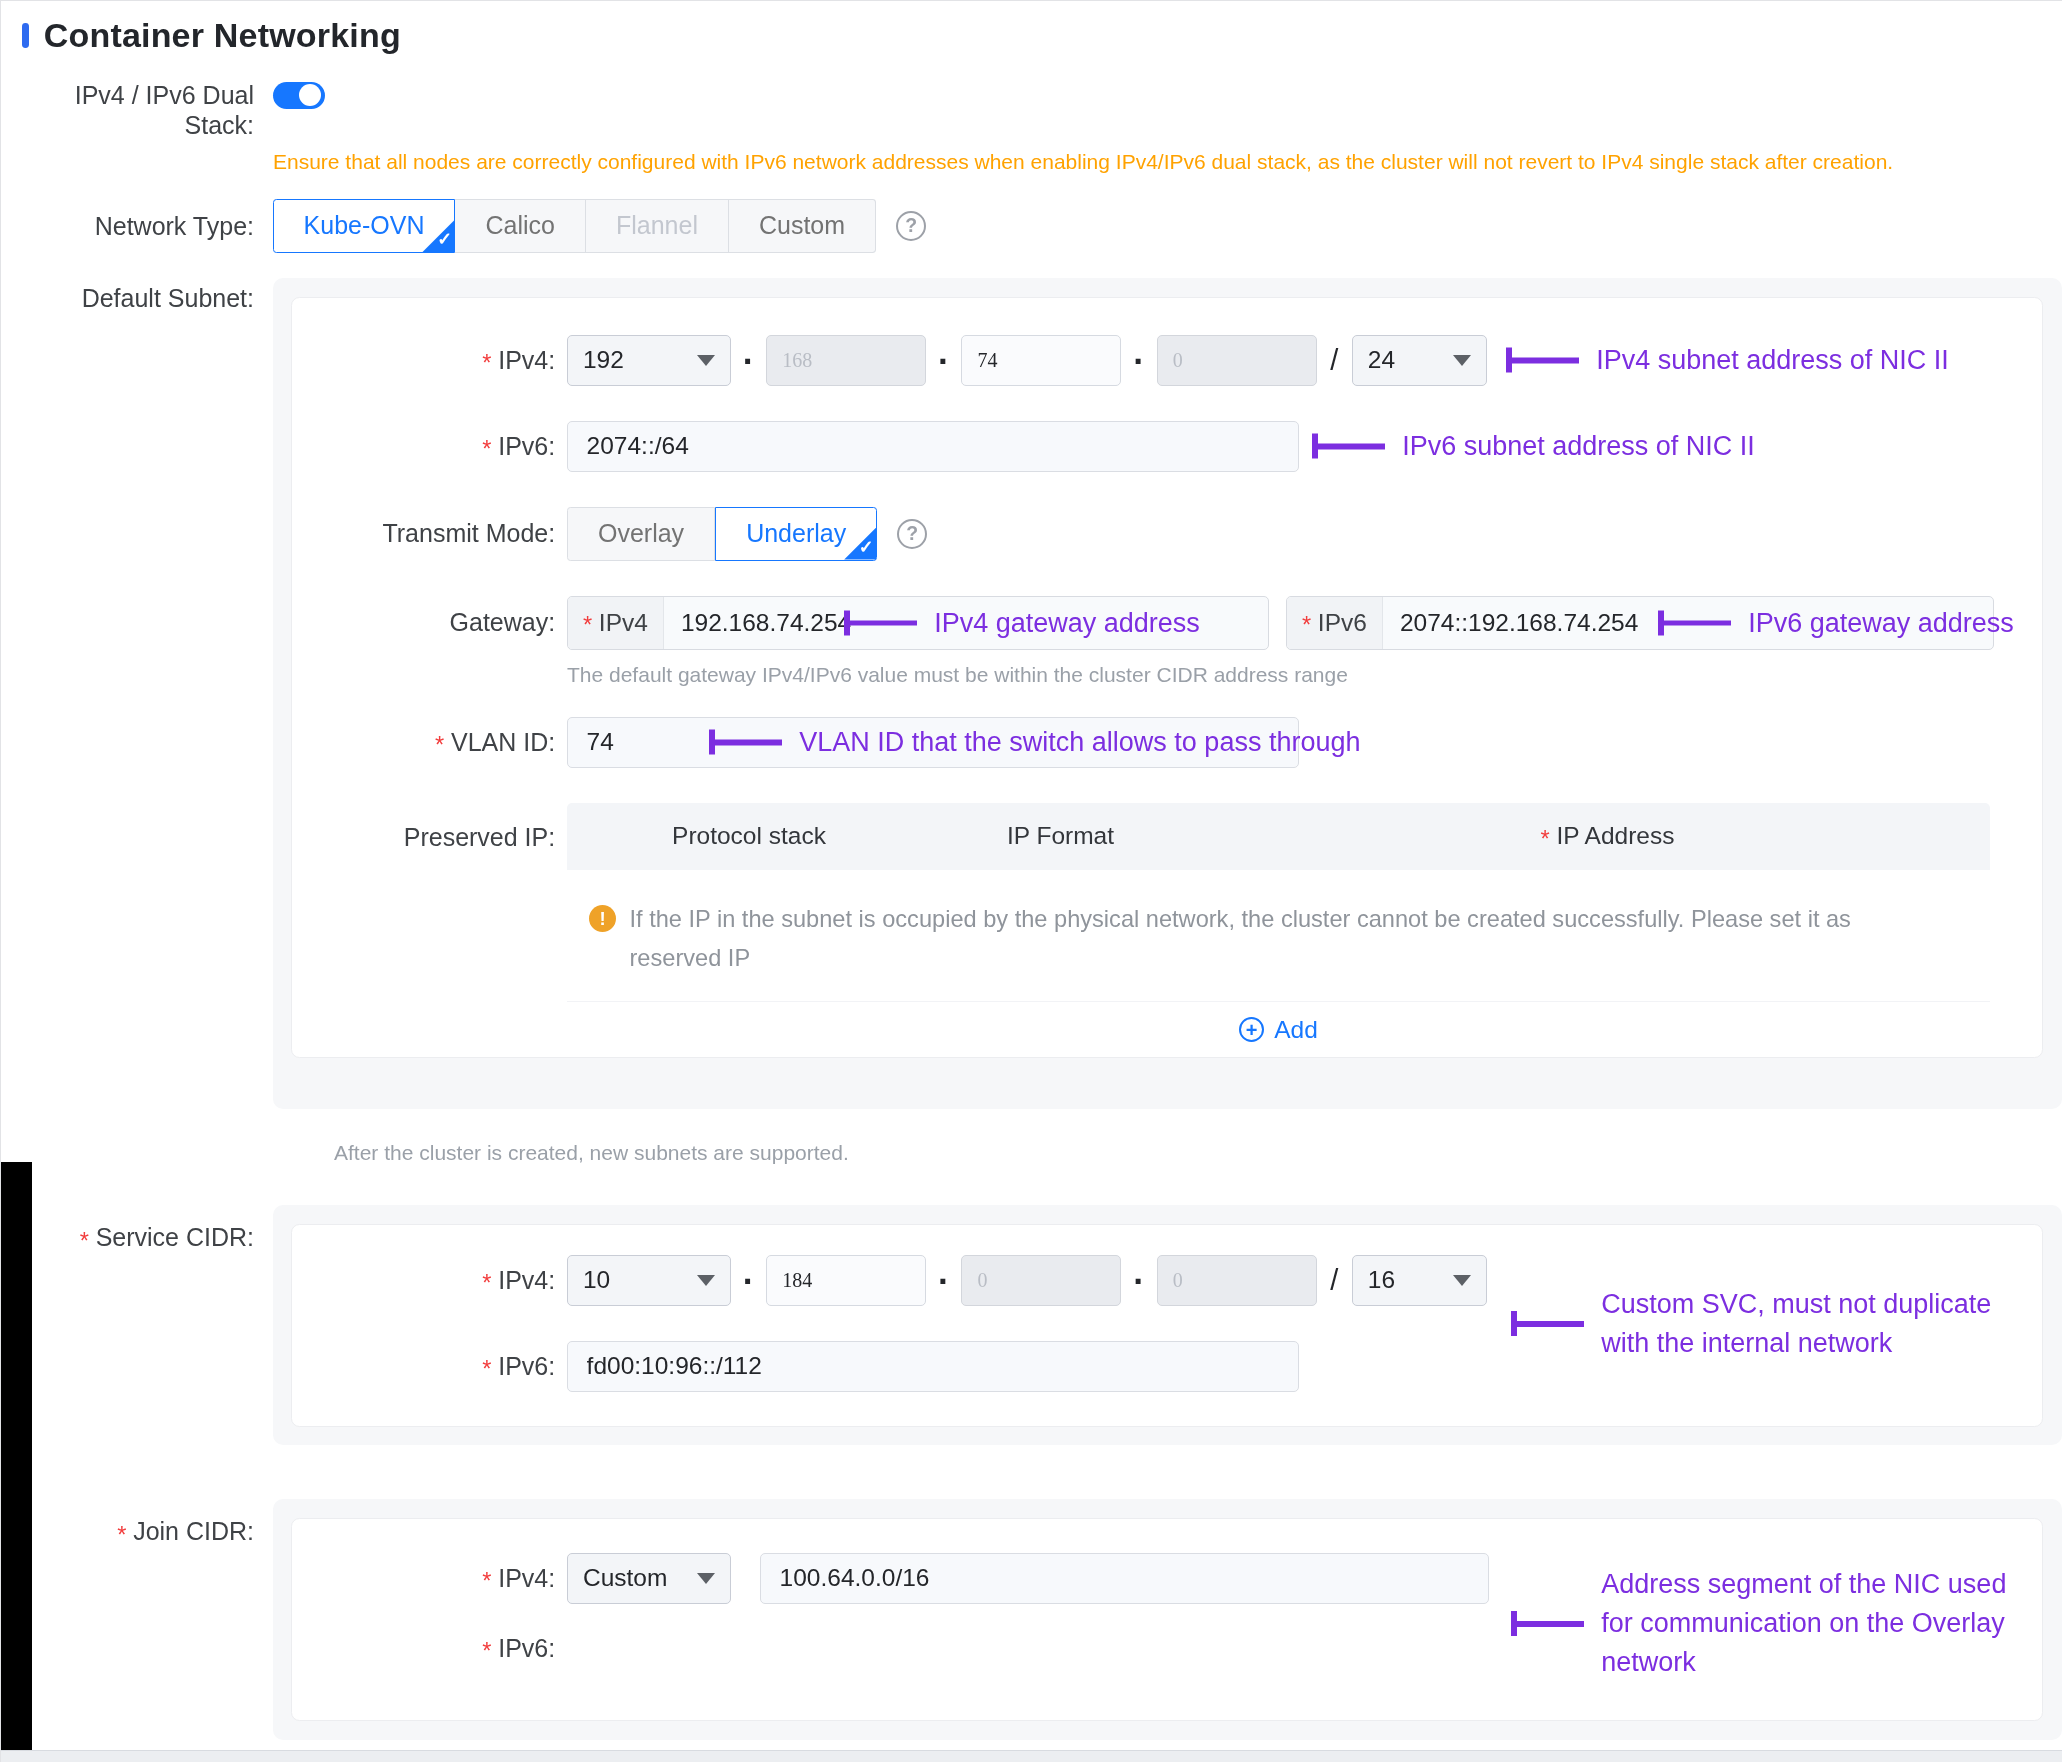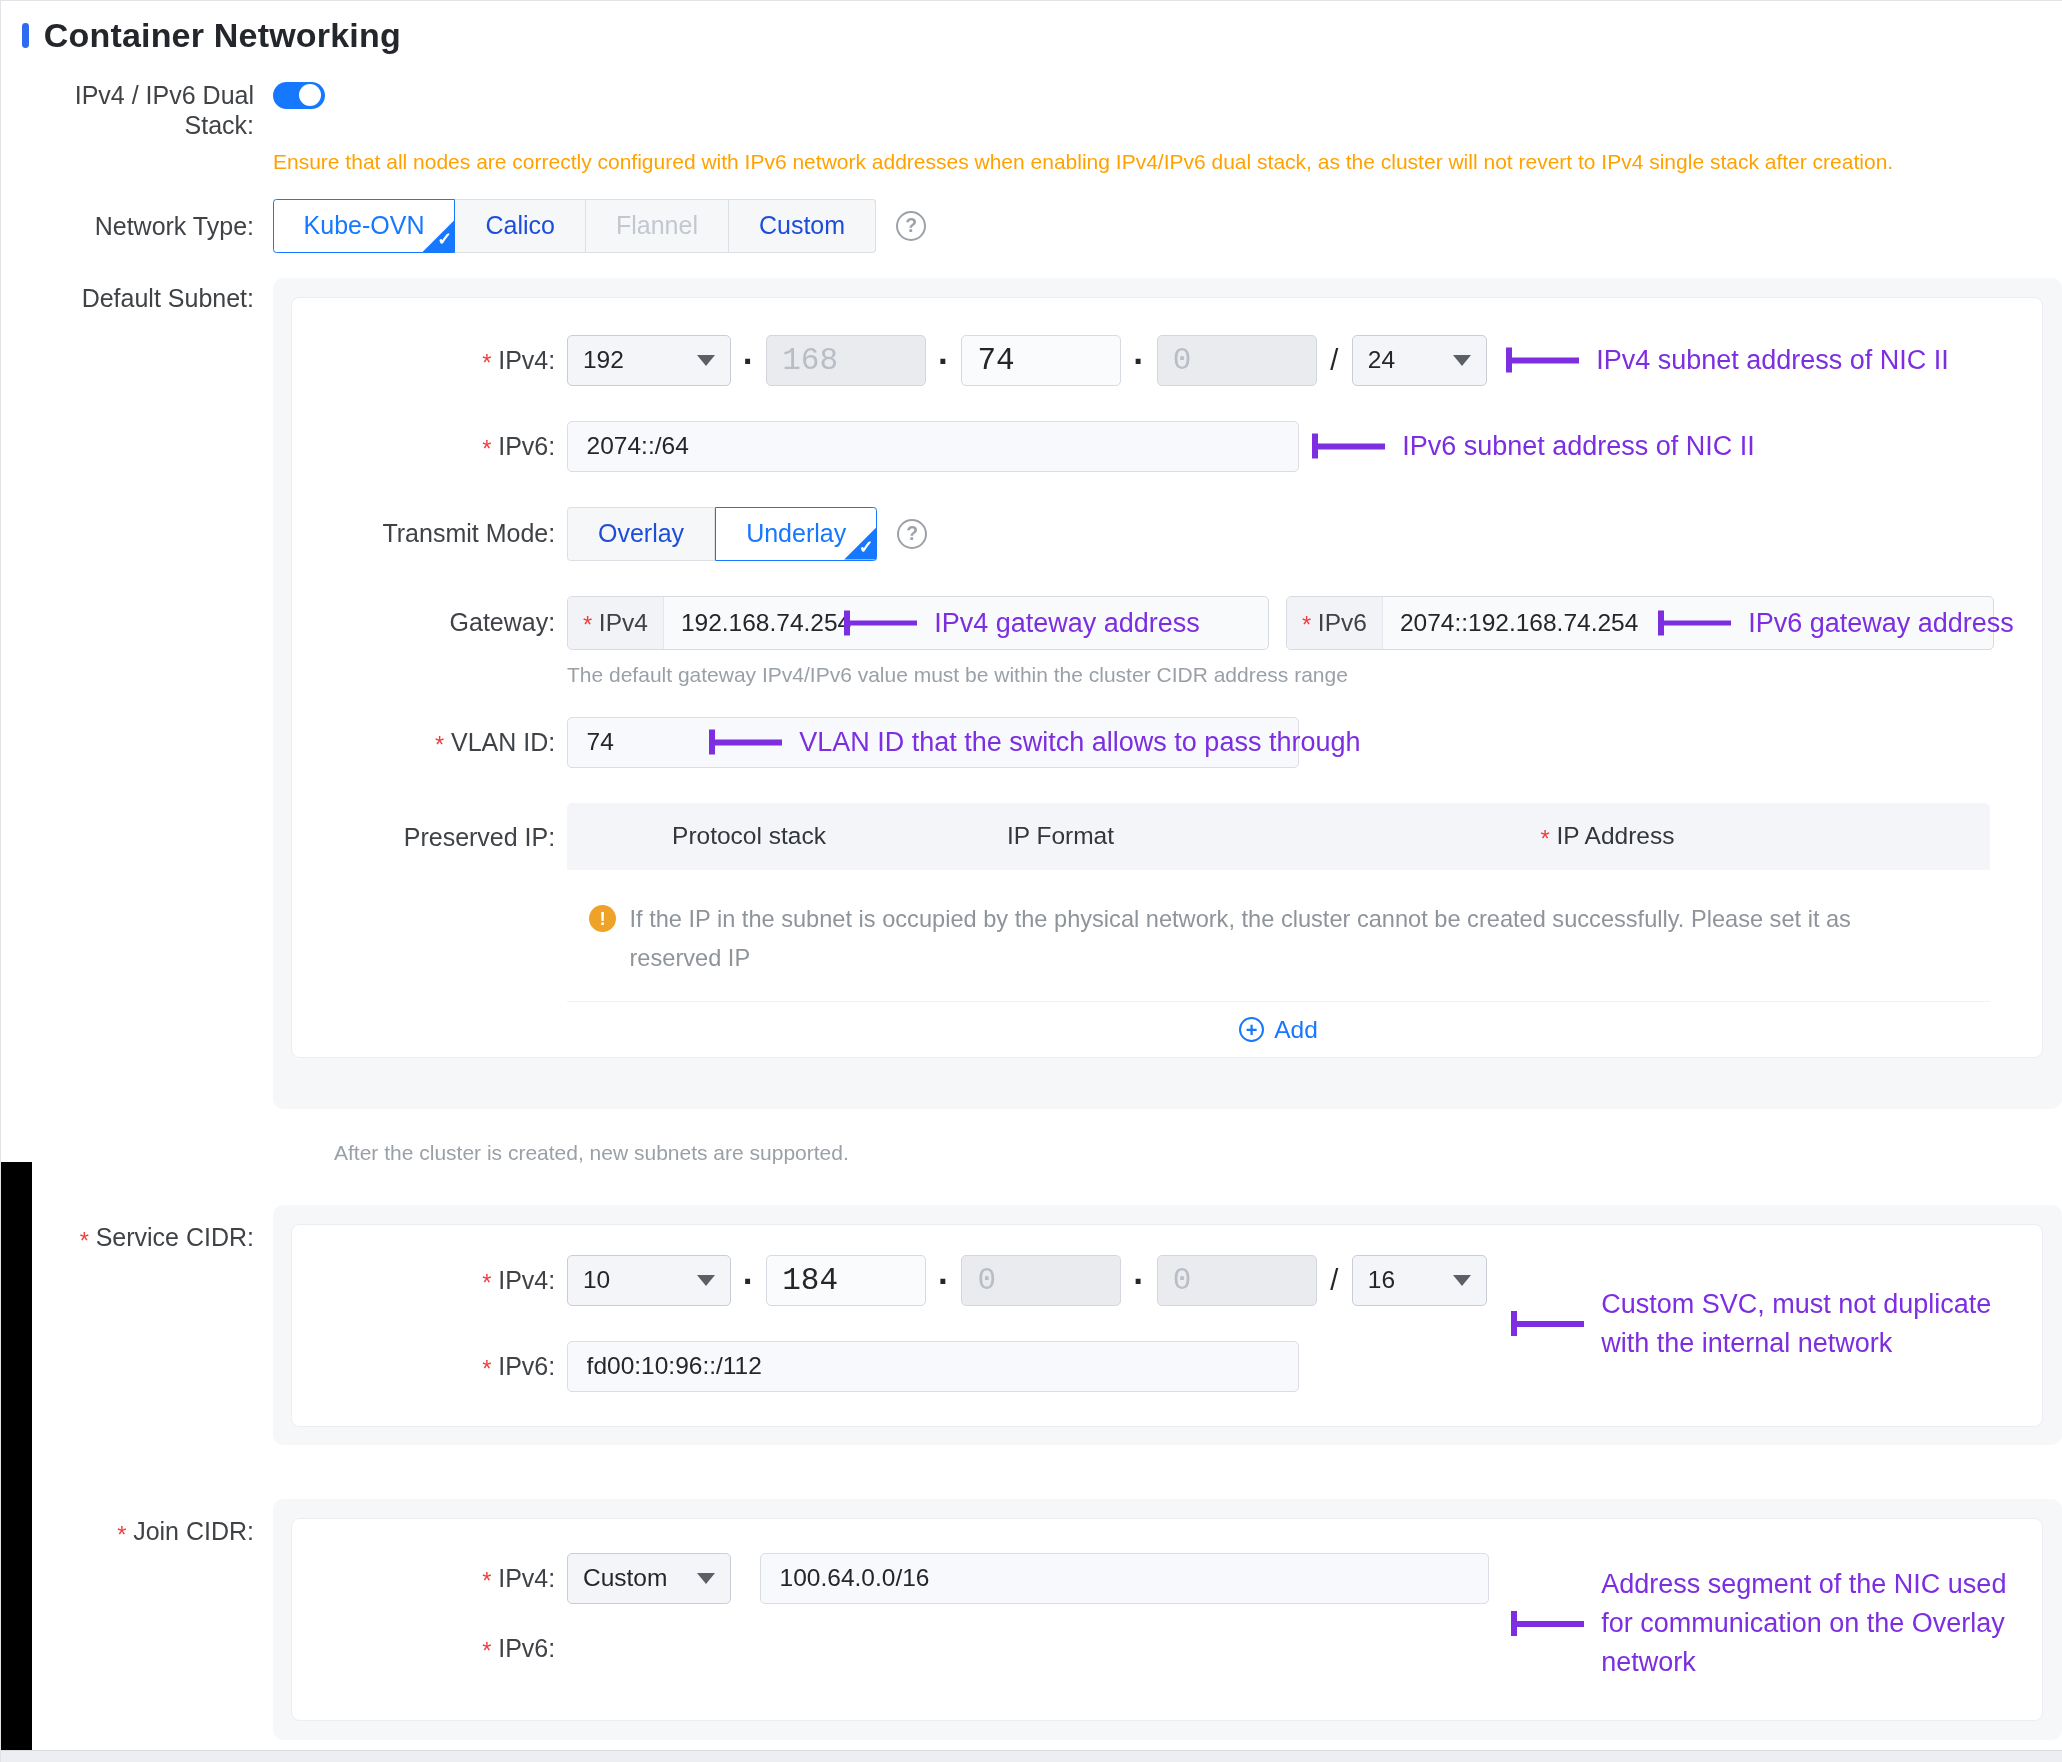--- a/index.html
+++ b/index.html
@@ -26,21 +26,21 @@
   .toggle::after { content:''; position:absolute; top:2.5px; right:3.4px; width:22px; height:22px; border-radius:50%; background:#fff; }
 
   .orange-hint { margin:8.4px 0 0 272px; font-size:21px; color:#ffa200; line-height:27px; }
 
   
   .row-nettype { margin-top:23.6px; }
   .row-nettype .row-label { padding-top:11.8px; }
   .seg-wrap { display:flex; align-items:center; }
   .seg { display:inline-flex; }
   .seg-btn { position:relative; height:54px; padding:0 30px; display:flex; align-items:center;
-    font-size:25px; color:#1d4ed8; background:#f6f7f9; border:1.7px solid #dcdfe4; border-left-width:0; cursor:pointer; }
+    font-size:25px; color:#737373; background:#f6f7f9; border:1.7px solid #dcdfe4; border-left-width:0; cursor:pointer; }
   .seg-btn:first-child { border-left-width:1.7px; border-radius:3.4px 0 0 3.4px; }
   .seg-btn:last-child { border-radius:0 3.4px 3.4px 0; }
   .seg-btn.selected { background:#fff; border:1.7px solid #1677ff; color:#1677ff; z-index:1; }
   .seg-btn.disabled { color:#c3c7cf; cursor:not-allowed; }
   .corner-check { display:none; }
   .seg-btn.selected .corner-check { display:flex; position:absolute; right:0; bottom:0; width:32px; height:32px;
     background:#1677ff; clip-path:polygon(100% 0, 100% 100%, 0 100%);
     align-items:flex-end; justify-content:flex-end; color:#fff; font-size:17.7px; font-weight:700; padding:0 2.5px 1.7px 0; }
   .help-icon { width:30px; height:30px; border-radius:50%; border:2.5px solid #9da1a8; color:#9da1a8;
     font-size:19.4px; font-weight:700; display:flex; align-items:center; justify-content:center; margin-left:20px; cursor:pointer; flex-shrink:0; }
@@ -56,21 +56,21 @@
   .inner-row { display:flex; align-items:center; margin-bottom:35px; position:relative; }
   .inner-label { width:263px; flex-shrink:0; text-align:right; font-size:25px; color:#3f4246; }
   .inner-content { margin-left:11.8px; display:flex; align-items:center; }
 
   
   .ip-select { width:164px; height:51px; background:#f3f5f8; border:1.7px solid #c9cdd6; border-radius:5px;
     display:flex; align-items:center; justify-content:space-between; padding:0 15px; font-size:24.5px; color:#24262a; cursor:pointer; }
   .ip-select.small { width:135px; }
   .sel-arrow { width:0; height:0; border-left:9.3px solid transparent; border-right:9.3px solid transparent; border-top:11.8px solid #5c6066; }
   .ip-input { width:160px; height:51px; background:#fafbfd; border:1.7px solid #d6dae1; border-radius:5px;
-    font-size:31px; color:#24262a; padding:0 15px; font-family:Liberation Mono, monospace; }
+    font-size:20px; color:#24262a; padding:0 15px; font-family:Liberation Serif, serif; }
   .ip-input.disabled { background:#e9ebef; color:#b9bdc5; border-color:#d3d6dc; }
   .wide-input { width:732px; height:51px; background:#f7f9fc; border:1.7px solid #dadde3; border-radius:5px;
     font-size:24.5px; color:#24262a; padding:0 18.6px; font-family:"Liberation Sans", sans-serif; }
   .sep-dot { font-size:35px; font-weight:700; color:#24262a; margin:0 11.8px; line-height:51px; }
   .sep-slash { font-size:29px; color:#24262a; margin:0 13.5px; }
 
   
   .anno { position:absolute; top:50%; transform:translateY(-50%); display:flex; align-items:center;
     color:#7c2ee0; font-size:27px; font-weight:500; white-space:nowrap; z-index:3; pointer-events:none; }
   .anno .tick { width:73px; height:25px; position:relative; margin-right:17px; flex-shrink:0; }

